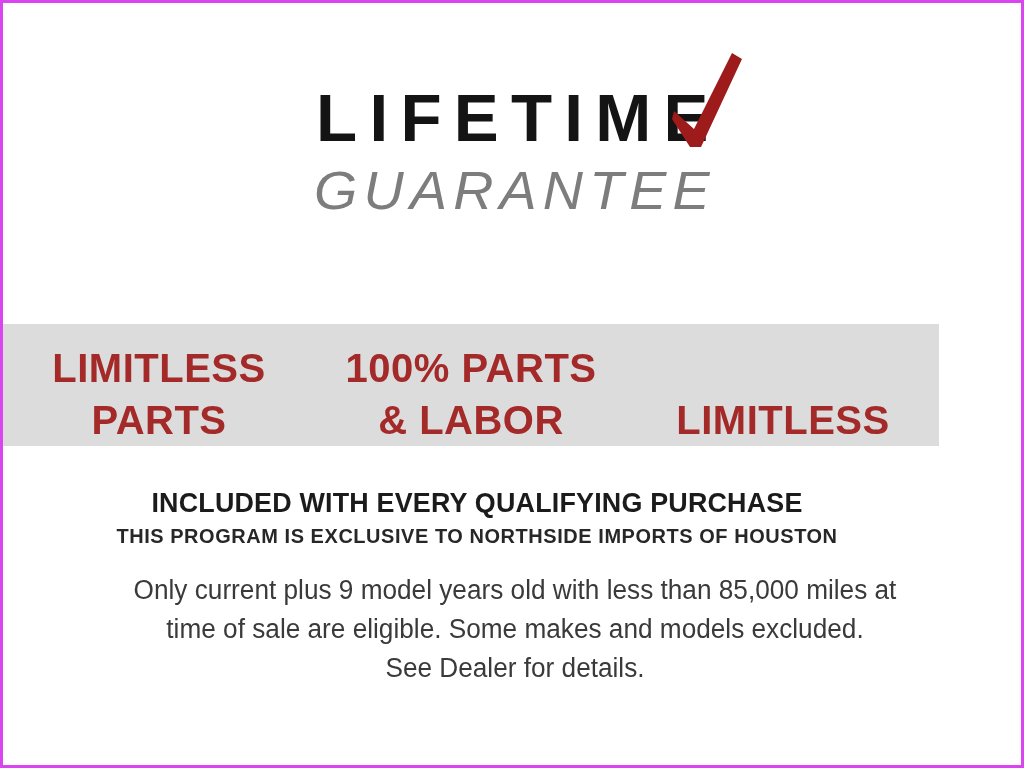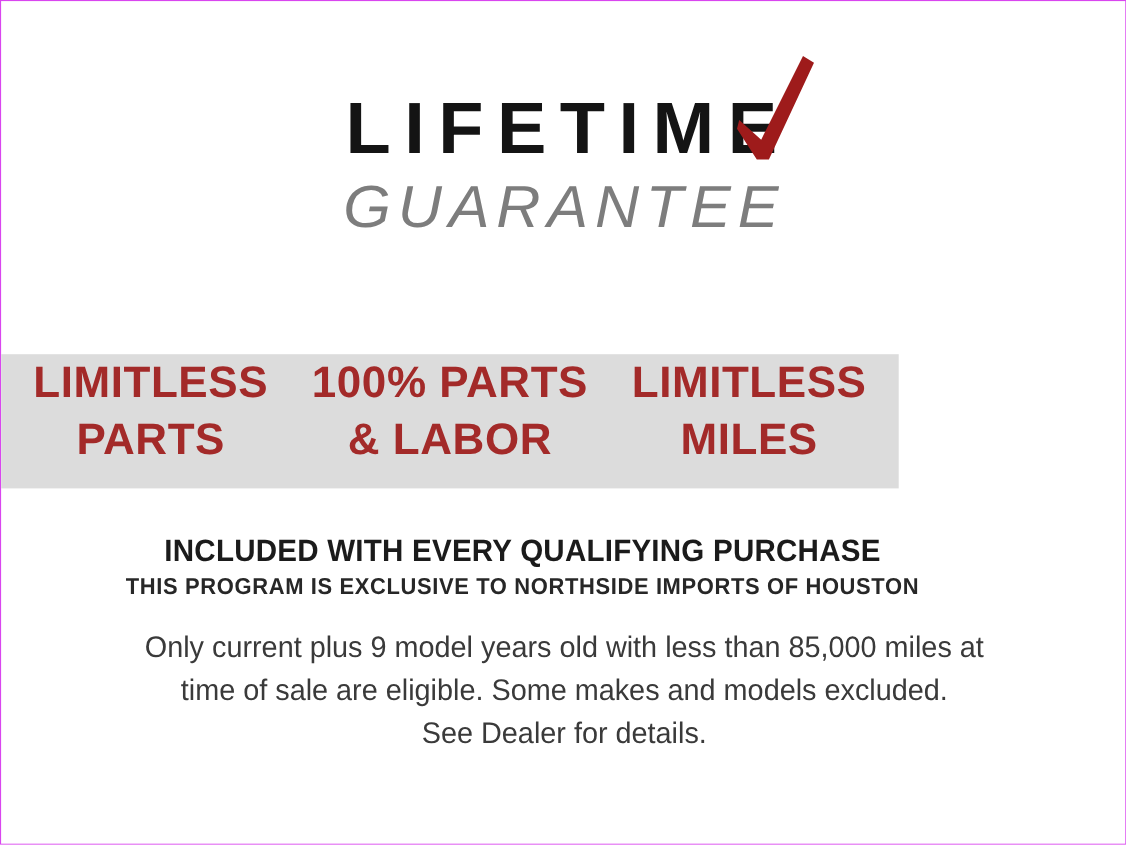--- a/index.html
+++ b/index.html
@@ -12,21 +12,21 @@
     font-family: "Liberation Sans", sans-serif;
   }
 
   #ad-canvas {
     position: relative;
     width: 1024px;
     height: 768px;
     background: #ffffff;
     overflow: hidden;
     box-sizing: border-box;
-    border: 1px solid #d946ef;
+    border: 3px solid #d946ef;
   }
 
   
   .logo-block {
     position: absolute;
     top: 78px;
     left: 0;
     width: 1024px;
     text-align: center;
   }
@@ -71,25 +71,25 @@
     margin-top: 4px;
     display: block;
     transform: scaleX(1.03);
   }
 
   
   .gray-banner {
     position: absolute;
     top: 321px;
     left: 0;
-    width: 816px;
+    width: 936px;
     height: 122px;
     background: #dcdcdc;
     display: flex;
-    align-items: flex-start;
+    align-items: flex-end;
     justify-content: space-around;
     box-sizing: border-box;
   }
 
   .banner-col {
     flex: 1 1 0;
     text-align: center;
     padding: 0 6px;
   }
 
@@ -183,21 +183,20 @@
       <span class="banner-line">PARTS</span>
     </div>
 
     <div class="banner-col">
       <span class="banner-line">100% PARTS</span>
       <span class="banner-line">&amp; LABOR</span>
     </div>
 
     <div class="banner-col">
       <span class="banner-line">LIMITLESS</span>
-      <span class="banner-line">MILES</span>
     </div>
 
   </div>
 
   <div class="headline-block">
     <span class="headline-primary">INCLUDED WITH EVERY QUALIFYING PURCHASE</span>
     <span class="headline-secondary">THIS PROGRAM IS EXCLUSIVE TO NORTHSIDE IMPORTS OF HOUSTON</span>
   </div>
 
   <div class="fineprint-block">

